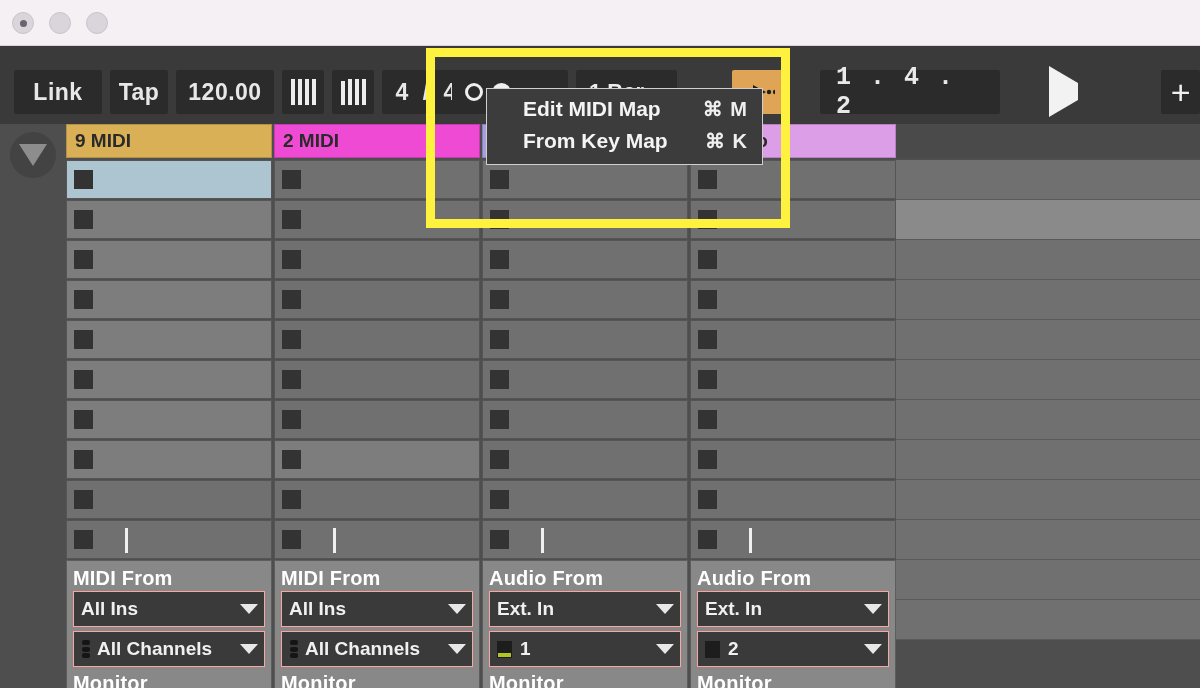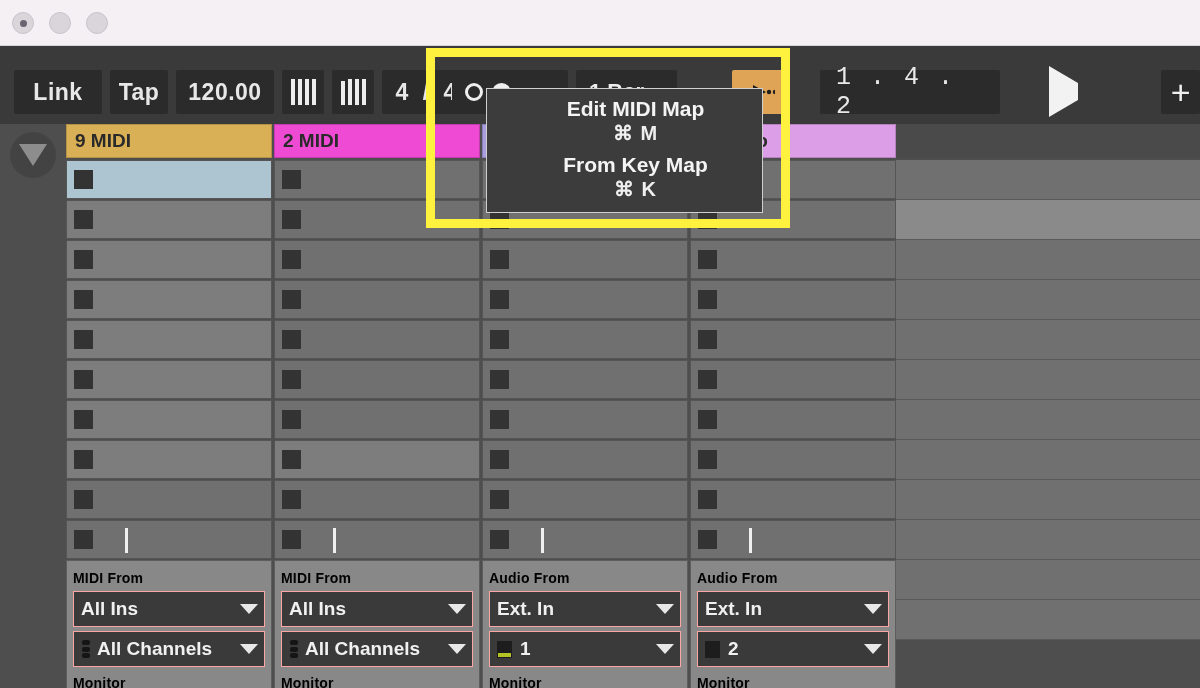--- a/index.html
+++ b/index.html
@@ -45,21 +45,21 @@
   .caret { width: 0; height: 0; border-left: 7px solid transparent; border-right: 7px solid transparent;
            border-top: 8px solid #d2d2d2; }
 
   .quant-grp { background: #2b2b2b; height: 44px; display:flex; align-items:center; gap:8px;
                padding: 0 11px 0 13px; border-radius: 2px; color:#ededed; font-size:22px; font-weight:bold;}
 
   .midi-btn { background: #e0a457; width: 52px; height: 44px; border-radius: 2px;
               display:flex; align-items:center; justify-content:center; }
 
   .pos-disp { background: #2b2b2b; height: 44px; display:flex; align-items:center; justify-content:center;
-              color:#e9e9e9; font-size: 25px; font-weight:normal; font-family: "Liberation Mono", monospace;
+              color:#e9e9e9; font-size: 25px; font-weight:bold; font-family: "Liberation Mono", monospace;
               letter-spacing: 2px; padding: 0 16px; border-radius:2px; }
 
   .tctl { display:flex; align-items:center; }
   .play-tri { width:0; height:0; border-top: 17px solid transparent; border-bottom: 17px solid transparent;
               border-left: 29px solid #f2f2f2; }
   .stop-sq { width: 31px; height: 31px; background: #f2f2f2; }
   .rec-cir { width: 33px; height: 33px; border-radius: 50%; background: #f2f2f2; }
   .plus-btn { background: #2b2b2b; height: 44px; width: 40px; display:flex; align-items:center;
               justify-content:center; color:#f0f0f0; font-size: 34px; font-weight: 300; border-radius:2px;}
 
@@ -81,21 +81,21 @@
   .slots { padding-top: 2px; }
   .slot { height: 39px; background: #707070; border: 1px solid #555; margin-bottom: 1px;
           display:flex; align-items:center; padding-left: 7px; position: relative; }
   .slot.alt { background: #7d7d7d; }
   .slot.sel { background: #adc4d1; }
   .stop-btn { width: 19px; height: 19px; background: #333333; }
   .scene-line { position:absolute; left: 58px; top: 7px; width: 3px; height: 25px; background: #f0f0f0; }
 
   
   .iopanel { background: #888888; padding: 5px 6px 0 6px; border: 1px solid #5d5d5d; }
-  .io-label { color: #000000; font-size: 14px; font-weight: bold; line-height: 25px; letter-spacing: .2px; }
+  .io-label { color: #ffffff; font-size: 20px; font-weight: bold; line-height: 25px; letter-spacing: .2px; }
   .io-sel { background: #3a3a3a; border: 1px solid #fca5a5; height: 36px; margin-bottom: 4px;
             display:flex; align-items:center; padding: 0 6px 0 7px; }
   .io-sel .txt { color:#f0f0f0; font-size: 19px; font-weight: bold; flex: 1; white-space: nowrap; overflow: hidden; }
   .io-caret { width:0; height:0; border-left: 9px solid transparent; border-right: 9px solid transparent;
               border-top: 10px solid #e8e8e8; }
   .chan-dots { width: 9px; height: 18px; margin-right: 7px; display:flex; flex-direction:column;
                justify-content: space-between; align-items:center; }
   .chan-dots span { width: 8px; height: 5px; background: #151515; border-radius: 2px; }
   .meter-sq { width: 15px; height: 17px; background: #1d1d1d; margin-right: 8px; position: relative; }
   .meter-sq.lit::after { content:""; position:absolute; left:1px; right:1px; bottom:1px; height:4px; background:#b3c224; }
@@ -112,21 +112,21 @@
   .rp-row { height: 40px; background: #707070; border-bottom: 1px solid #5a5a5a; }
   .rp-row.alt { background: #8a8a8a; }
 
   
   .ctxmenu {
     position: absolute; left: 486px; top: 88px; width: 277px;
     background: #3c3c3c; border: 1px solid #cfcfcf; z-index: 50;
     padding: 5px 0 6px 0;
   }
   .ctxitem { display:flex; align-items:center; justify-content: space-between;
-             padding: 3px 14px 5px 36px; color: #f4f4f4; font-size: 21px; font-weight: bold; flex-direction: column; }
+             padding: 3px 14px 5px 36px; color: #f4f4f4; font-size: 21px; font-weight: bold; }
   .ctxitem .accel { font-size: 20px; font-weight: bold; color:#efefef; letter-spacing: 1px; }
 
   
   .highlight {
     position: absolute; left: 426px; top: 48px; width: 364px; height: 180px;
     border: 9px solid #fff23f; z-index: 40; pointer-events: none;
   }
 </style>
 </head>
 <body>

